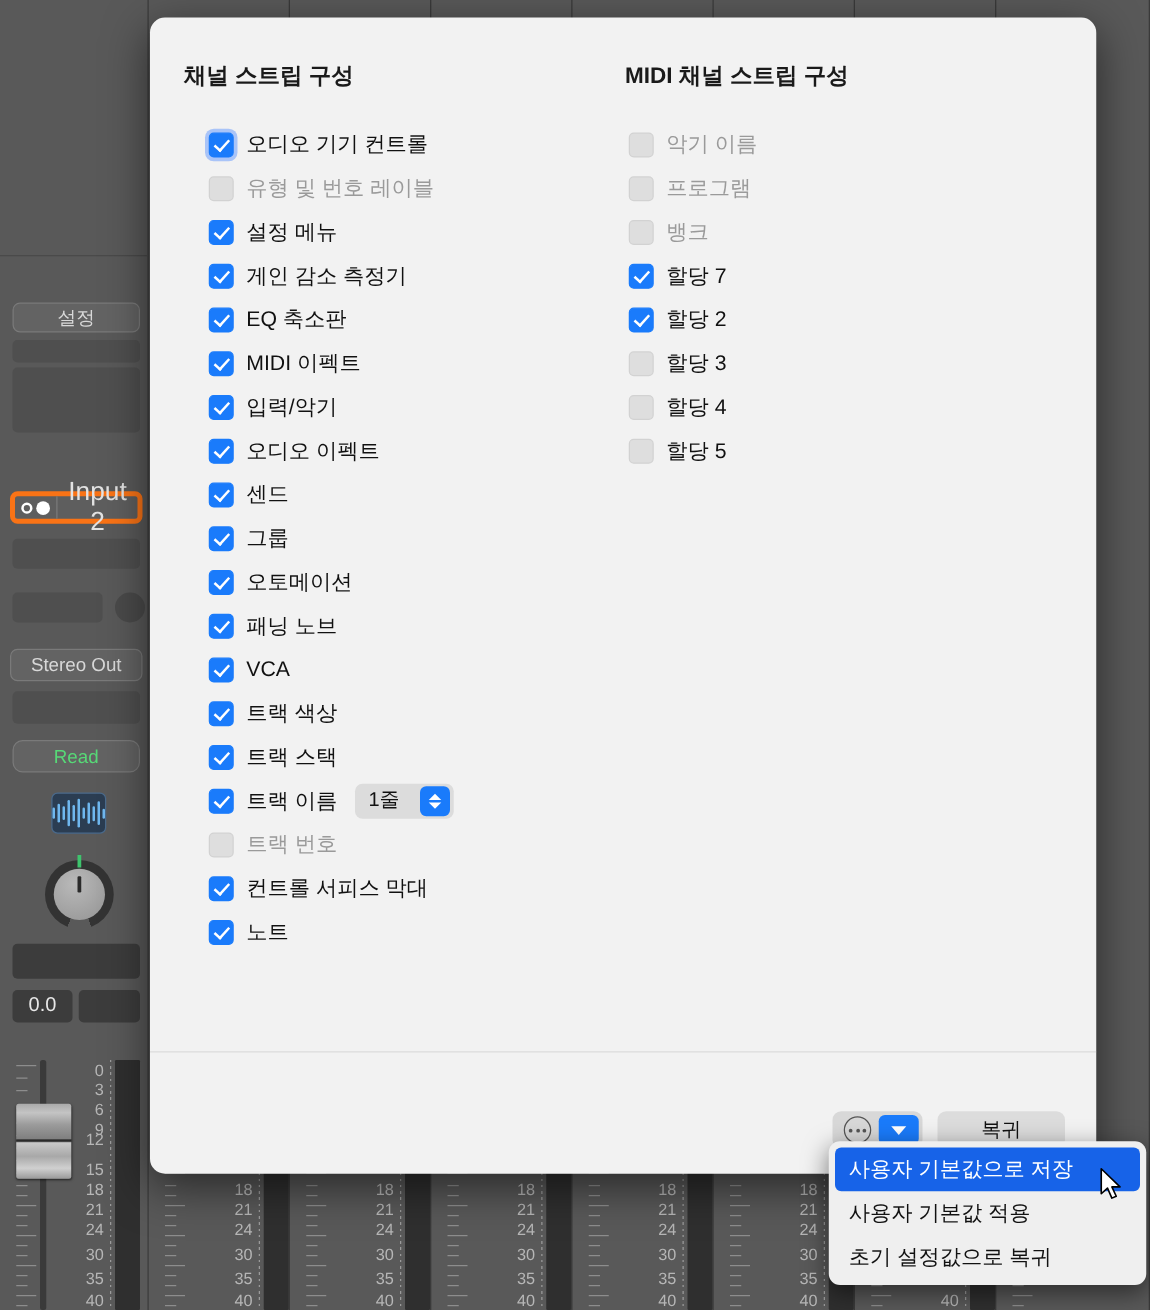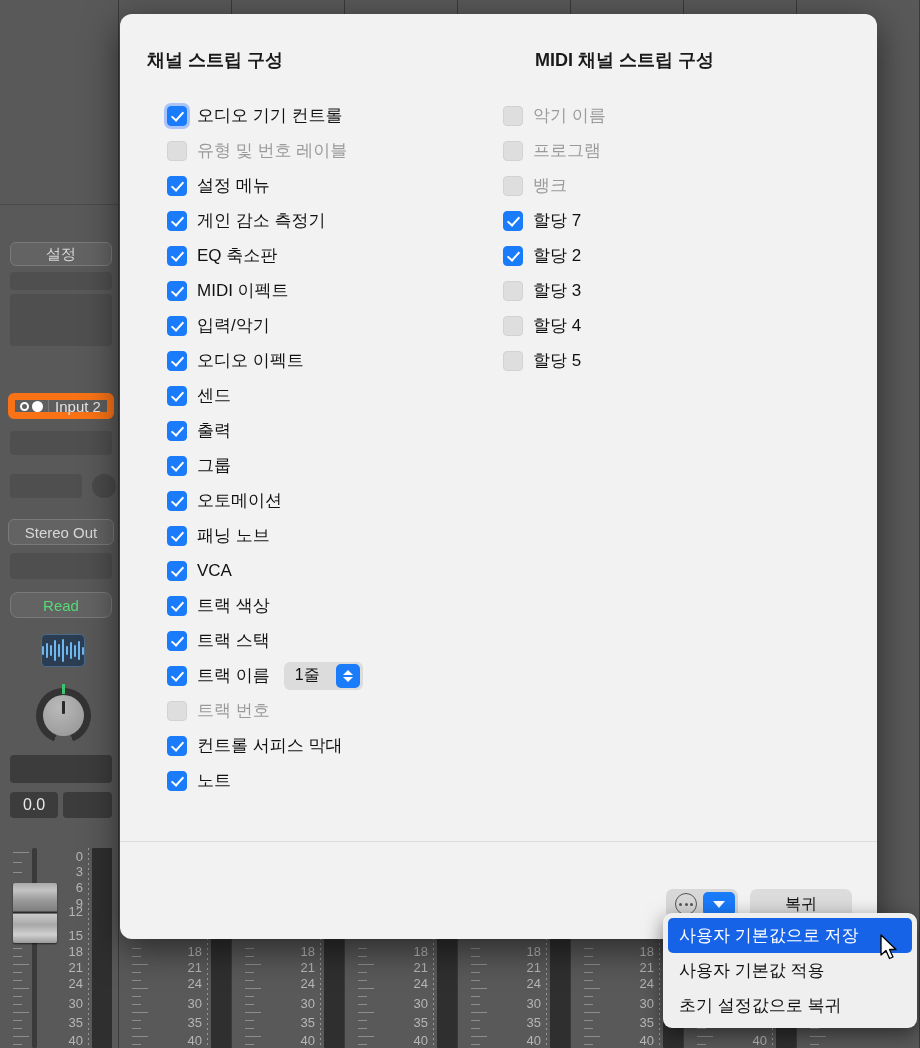--- a/index.html
+++ b/index.html
@@ -42,24 +42,24 @@
     border-radius:4px;
   }
   .ctl-dark {
     position:absolute;
     background:#3c3c3c;
     border-radius:4px;
   }
   .io-btn {
     position:absolute;
     background:#5e5e5e;
-    border:7px solid #f97316;
+    border:4px solid #f97316;
     border-radius:6px;
     display:flex; align-items:center;
-    color:#e2e2e2; font-size:15px;
+    color:#e2e2e2; font-size:21px;
   }
   .io-dots {
     width:34px; height:100%;
     display:flex; align-items:center; justify-content:center; gap:3px;
     border-right:1px solid #7a7a7a;
   }
   .io-dots i { display:block; border-radius:50%; }
   .io-dots i.o { width:9px; height:9px; border:2px solid #fff; }
   .io-dots i.f { width:11px; height:11px; background:#fff; }
   .io-label { flex:1; text-align:center; }
@@ -613,24 +613,20 @@
         <div class="opt">
           <span class="cb on"></span>
           <span class="opt-label">오디오 이펙트</span>
         </div>
         <div class="opt">
           <span class="cb on"></span>
           <span class="opt-label">센드</span>
         </div>
         <div class="opt">
           <span class="cb on"></span>
-          <span class="opt-label">출력</span>
-        </div>
-        <div class="opt">
-          <span class="cb on"></span>
           <span class="opt-label">그룹</span>
         </div>
         <div class="opt">
           <span class="cb on"></span>
           <span class="opt-label">오토메이션</span>
         </div>
         <div class="opt">
           <span class="cb on"></span>
           <span class="opt-label">패닝 노브</span>
         </div>
@@ -664,21 +660,21 @@
         <div class="opt">
           <span class="cb on"></span>
           <span class="opt-label">컨트롤 서피스 막대</span>
         </div>
         <div class="opt">
           <span class="cb on"></span>
           <span class="opt-label">노트</span>
         </div>
       </div>
 
-      <div class="col" style="left:380px;top:34px;margin-left:35px;">
+      <div class="col" style="left:380px;top:34px;">
         <div class="col-title">MIDI 채널 스트립 구성</div>
       </div>
       <div class="opt-list" style="left:383px;top:84px;">
         <div class="opt">
           <span class="cb off"></span>
           <span class="opt-label dim">악기 이름</span>
         </div>
         <div class="opt">
           <span class="cb off"></span>
           <span class="opt-label dim">프로그램</span>

